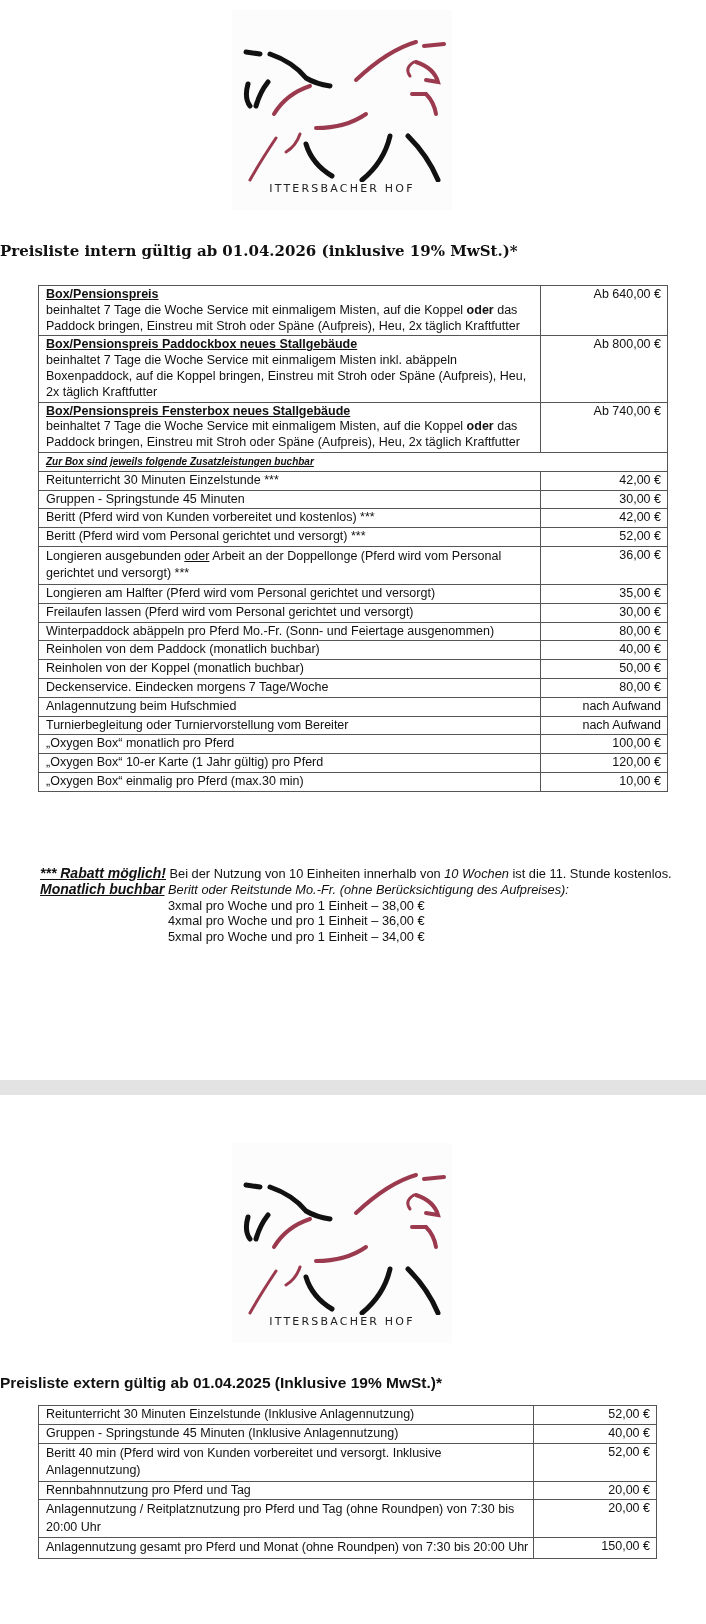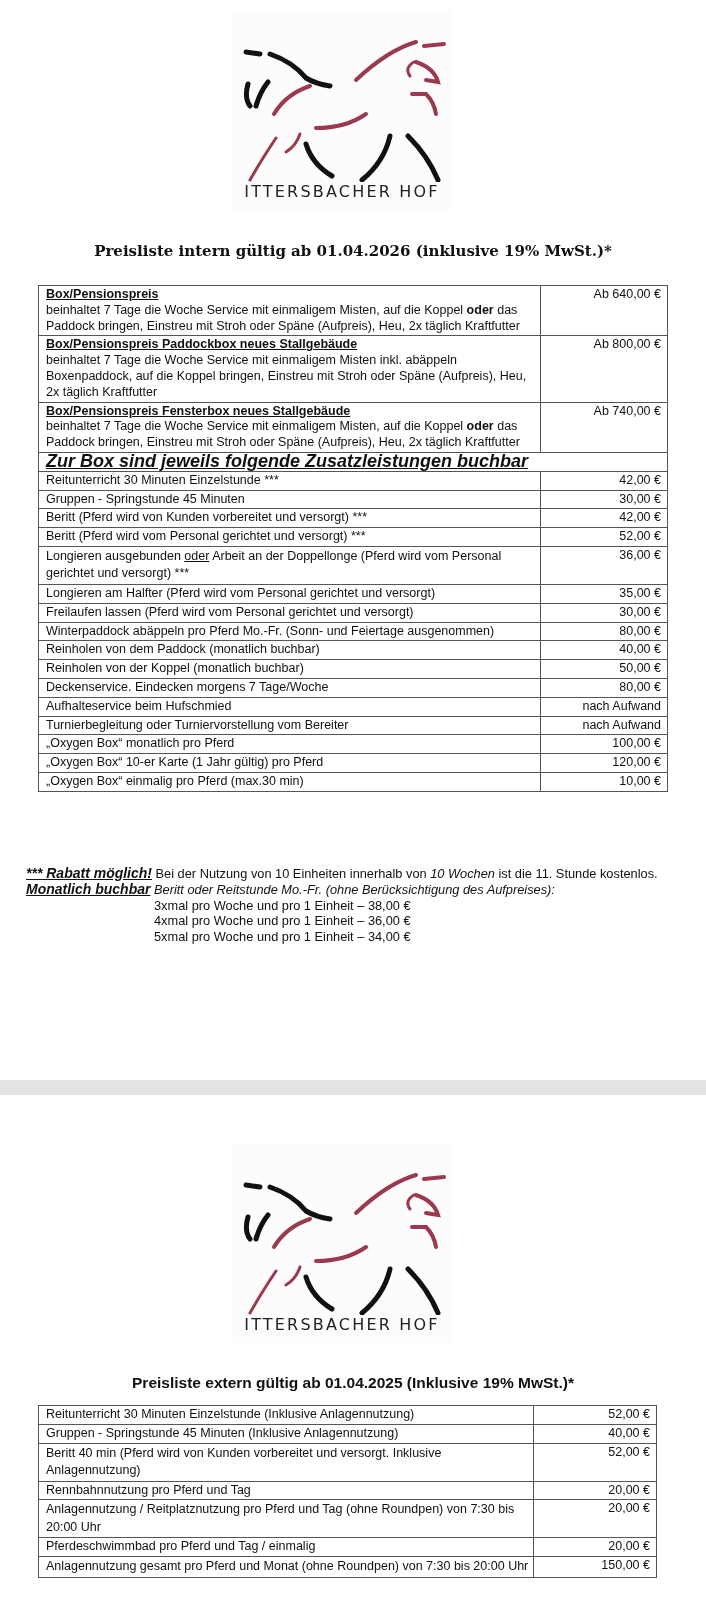--- a/index.html
+++ b/index.html
@@ -3,35 +3,35 @@
 <meta charset="utf-8">
 <style>
   html, body { margin: 0; padding: 0; background: #ffffff; }
   body { width: 706px; height: 1624px; position: relative; overflow: hidden; font-family: "Liberation Sans", sans-serif; color: #111; }
   .page { position: absolute; left: 0; width: 706px; background: #fff; }
   .page1 { top: 0; height: 1080px; }
   .gap { position: absolute; left: 0; top: 1080px; width: 706px; height: 15px; background: #e3e3e3; }
   .page2 { top: 1095px; height: 529px; }
   .logo { position: absolute; left: 232px; width: 220px; height: 200px; background: #fcfcfc; }
   .logo svg { position: absolute; left: 6px; top: 22px; }
-  .logo .brand { position: absolute; left: 0; width: 220px; text-align: center; font-family: "DejaVu Sans", sans-serif; font-size: 16px; letter-spacing: 2.2px; color: #222; }
-  .title { position: absolute; left: 0; width: 706px; text-align: center; font-weight: bold; }
+  .logo .brand { position: absolute; left: 0; width: 220px; text-align: center; font-family: "DejaVu Sans", sans-serif; font-size: 11px; letter-spacing: 2.2px; color: #222; }
+  .title { position: absolute; left: 0; width: 706px; text-align: left; font-weight: bold; }
   .title1 { font-family: "DejaVu Serif", serif; font-size: 15px; top: 242px; }
   .title2 { font-family: "Liberation Sans", sans-serif; font-size: 15.5px; top: 1374px; }
   table { border-collapse: collapse; position: absolute; font-size: 12.5px; line-height: 15.8px; }
   td { border: 1px solid #555; vertical-align: top; padding: 1px 4px 1px 7px; }
   td.price { text-align: right; padding-right: 6px; white-space: nowrap; }
   .t1 { left: 38px; top: 285px; width: 630px; }
   .t1 td.desc { width: 490px; }
   .t2 { left: 38px; top: 1405px; width: 619px; }
   .t2 td.desc { width: 483px; }
   .head { font-weight: bold; text-decoration: underline; }
-  .section { font-weight: bold; font-style: italic; text-decoration: underline; font-size: 18px; }
+  .section { font-weight: bold; font-style: italic; text-decoration: underline; font-size: 10px; }
   u { text-decoration: underline; }
-  .notes { position: absolute; left: 26px; top: 866px; width: 650px; font-size: 12.8px; line-height: 15.8px; }
+  .notes { position: absolute; left: 40px; top: 866px; width: 650px; font-size: 12.8px; line-height: 15.8px; }
   .notes .lbl { font-weight: bold; font-style: italic; text-decoration: underline; font-size: 14px; }
   .notes .it { font-style: italic; }
   .indent { padding-left: 128px; }
 </style>
 </head>
 <body>
 
 <div class="page page1">
   <div class="logo" style="top:10px;">
     <svg width="208" height="150" viewBox="0 0 208 150">
@@ -86,21 +86,21 @@
     </tr>
     <tr>
           <td class="desc">Reitunterricht 30 Minuten Einzelstunde ***</td>
           <td class="price">42,00 €</td>
         </tr>
     <tr>
           <td class="desc">Gruppen - Springstunde 45 Minuten</td>
           <td class="price">30,00 €</td>
         </tr>
     <tr>
-          <td class="desc">Beritt (Pferd wird von Kunden vorbereitet und versorgt) ***</td>
+          <td class="desc">Beritt (Pferd wird von Kunden vorbereitet und kostenlos) ***</td>
           <td class="price">42,00 €</td>
         </tr>
     <tr>
           <td class="desc">Beritt (Pferd wird vom Personal gerichtet und versorgt) ***</td>
           <td class="price">52,00 €</td>
         </tr>
     <tr>
           <td class="desc" style="line-height:17.5px;"><span>Longieren ausgebunden </span><u>oder</u><span> Arbeit an der Doppellonge (Pferd wird vom Personal gerichtet und versorgt) ***</span></td>
           <td class="price">36,00 €</td>
         </tr>
@@ -122,21 +122,21 @@
         </tr>
     <tr>
           <td class="desc">Reinholen von der Koppel (monatlich buchbar)</td>
           <td class="price">50,00 €</td>
         </tr>
     <tr>
           <td class="desc">Deckenservice. Eindecken morgens 7 Tage/Woche</td>
           <td class="price">80,00 €</td>
         </tr>
     <tr>
-          <td class="desc">Aufhalteservice beim Hufschmied</td>
+          <td class="desc">Anlagennutzung beim Hufschmied</td>
           <td class="price">nach Aufwand</td>
         </tr>
     <tr>
           <td class="desc">Turnierbegleitung oder Turniervorstellung vom Bereiter</td>
           <td class="price">nach Aufwand</td>
         </tr>
     <tr>
           <td class="desc">„Oxygen Box“ monatlich pro Pferd</td>
           <td class="price">100,00 €</td>
         </tr>
@@ -209,21 +209,17 @@
       </tr>
   <tr>
         <td class="desc">Rennbahnnutzung pro Pferd und Tag</td>
         <td class="price">20,00 €</td>
       </tr>
   <tr>
         <td class="desc" style="line-height:17.5px;">Anlagennutzung / Reitplatznutzung pro Pferd und Tag (ohne Roundpen) von 7:30 bis 20:00 Uhr</td>
         <td class="price">20,00 €</td>
       </tr>
   <tr>
-        <td class="desc">Pferdeschwimmbad pro Pferd und Tag / einmalig</td>
-        <td class="price">20,00 €</td>
-      </tr>
-  <tr>
         <td class="desc" style="line-height:17.5px;margin-top:16px;">Anlagennutzung gesamt pro Pferd und Monat (ohne Roundpen) von 7:30 bis 20:00 Uhr</td>
         <td class="price">150,00 €</td>
       </tr>
 </tbody>
   </table>
 
 </body></html>

